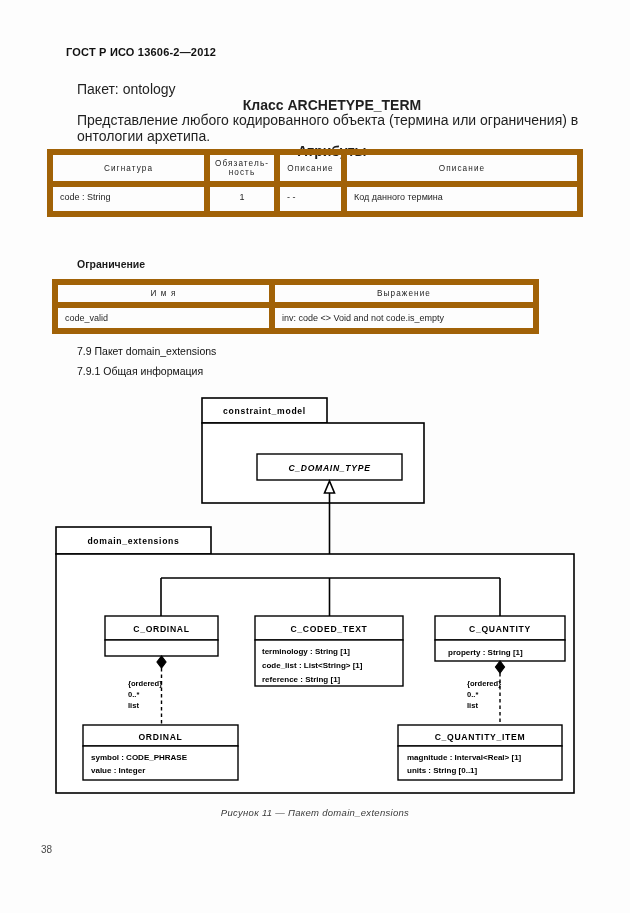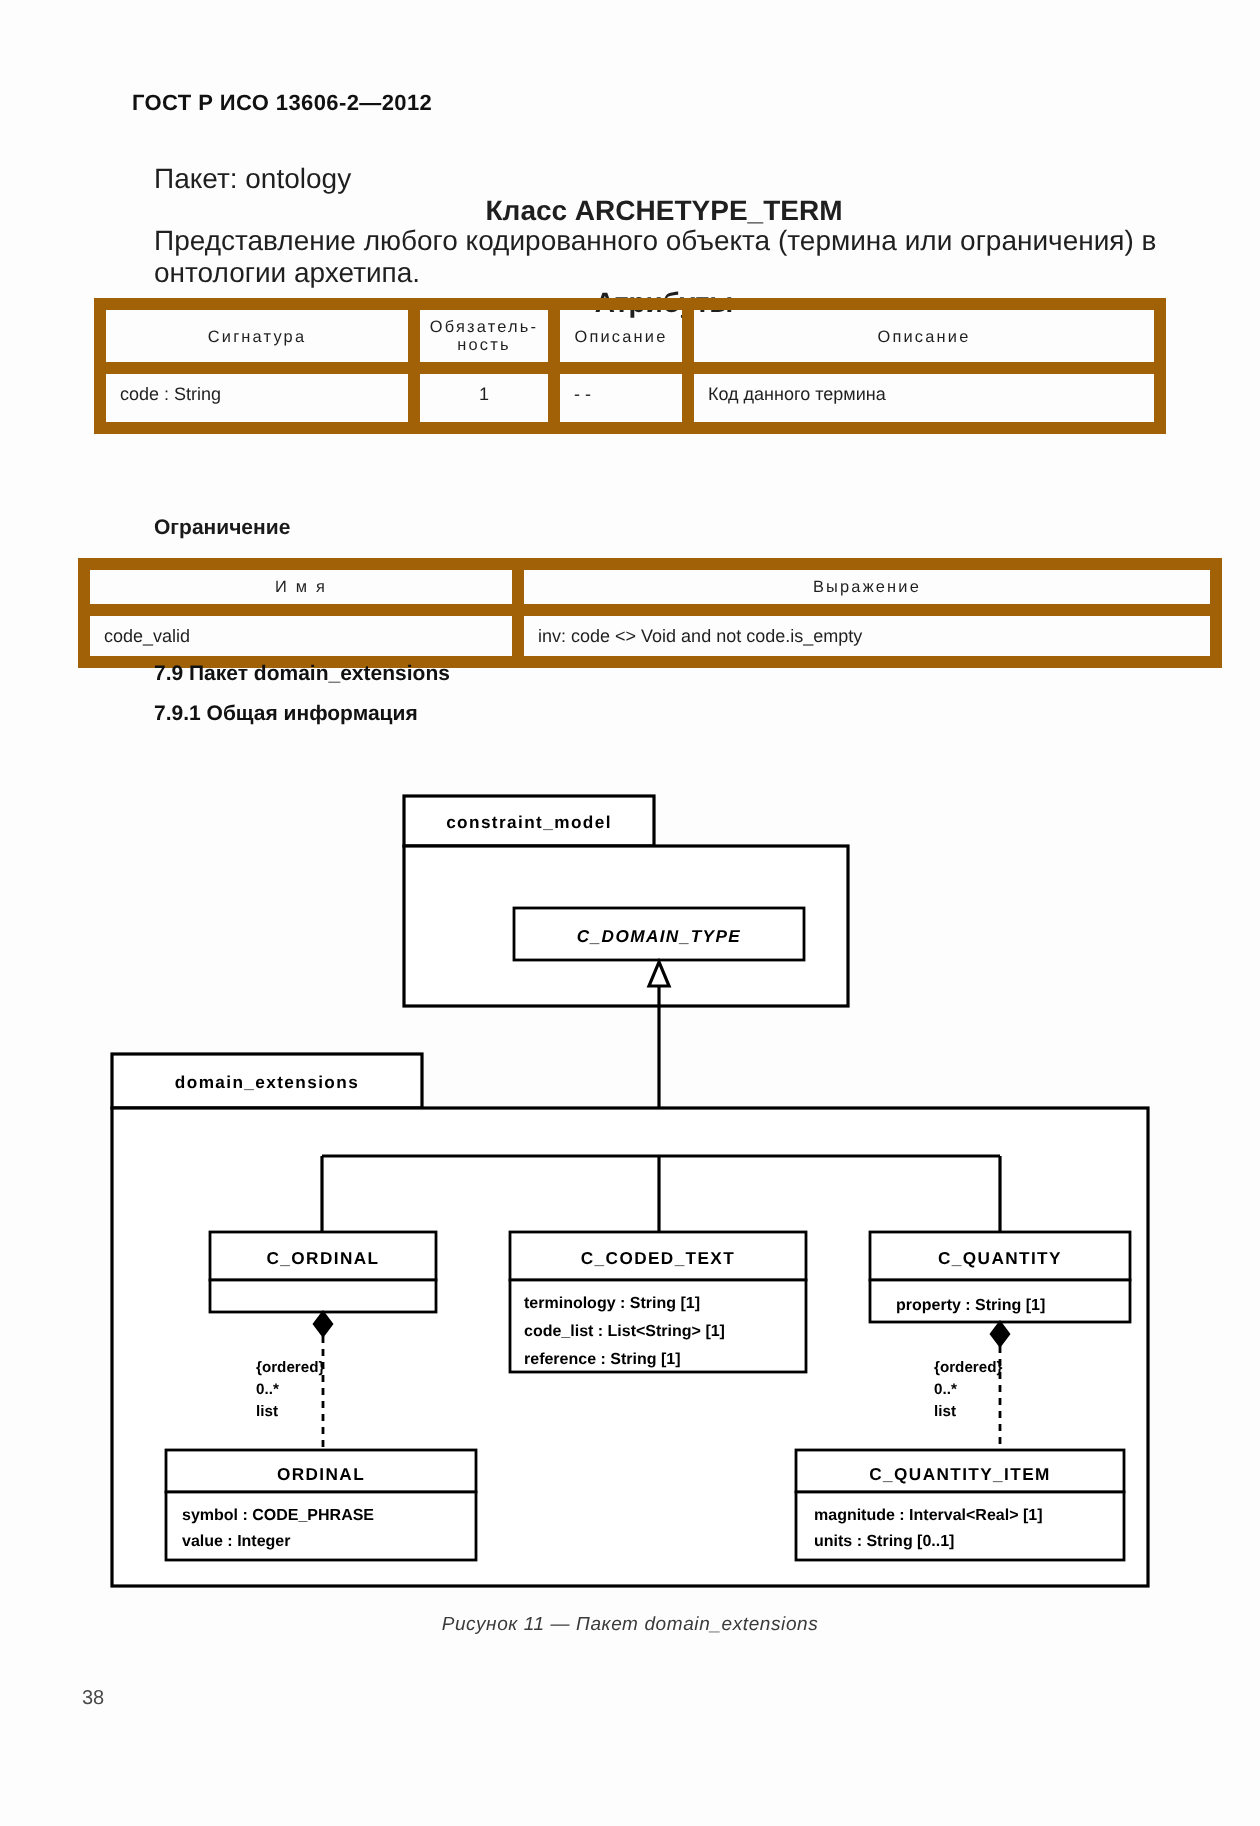--- a/index.html
+++ b/index.html
@@ -83,32 +83,33 @@
   .constraint-label {
     position: absolute;
     left: 77px;
     top: 258px;
     font-size: 10.5px;
     font-weight: bold;
   }
 
   #constraint-table {
     position: absolute;
-    left: 39px;
+    left: 52px;
     top: 279px;
-    width: 572px;
+    width: 487px;
   }
   #constraint-table .c-name { width: 205px; }
 
   
   .sec {
     position: absolute;
     font-size: 10.5px;
-    font-weight: bold;
+    font-weight: normal;
     color: #111;
+    margin-top: 14px;
   }
   #sec-79   { left: 77px; top: 331px; }
   #sec-791  { left: 77px; top: 351px; }
 
   
   #diagram {
     position: absolute;
     left: 50px;
     top: 392px;
     width: 530px;

